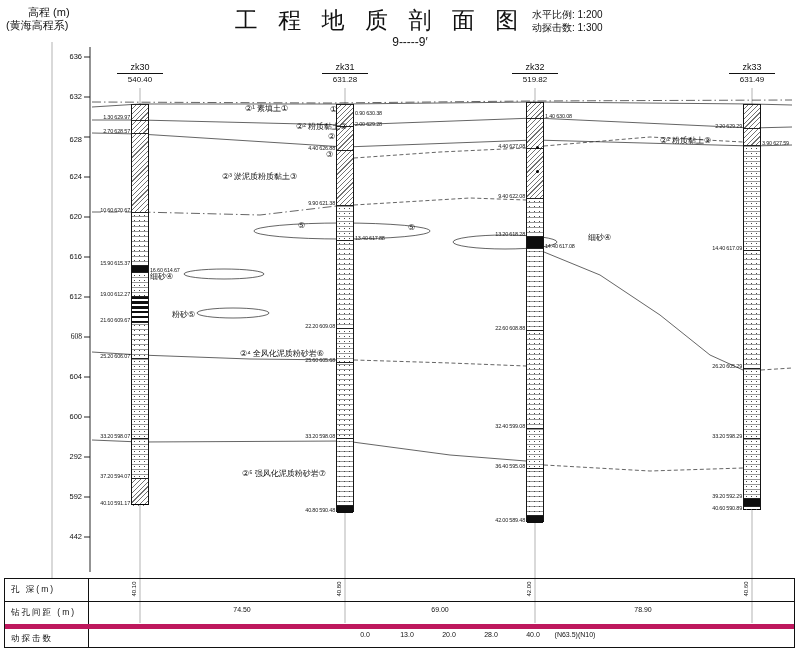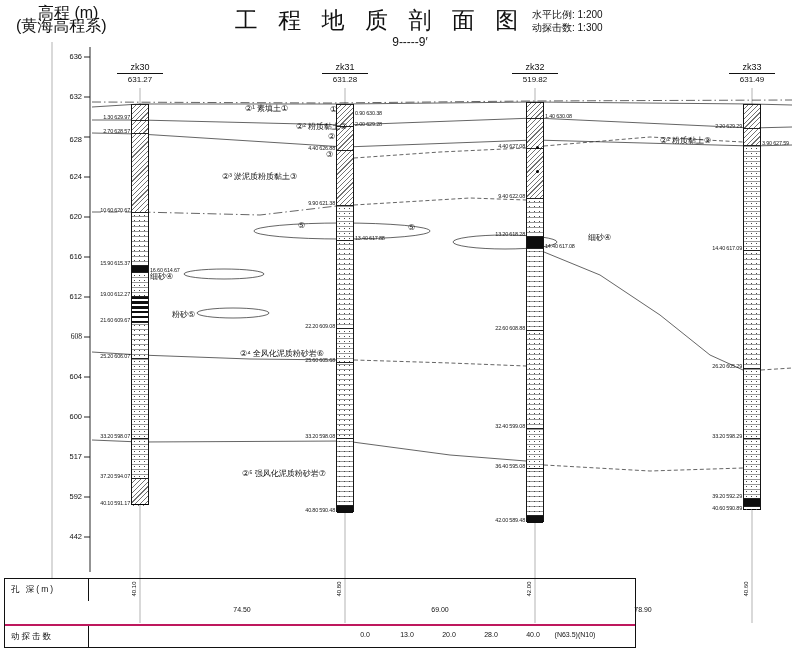--- a/index.html
+++ b/index.html
@@ -1,19 +1,19 @@
 <!DOCTYPE html>
 <html><head>
 <meta charset="utf-8">
 <style>
   html,body{margin:0;padding:0}
   body{width:800px;height:653px;position:relative;background:#fff;overflow:hidden;
        font-family:"Liberation Sans","DejaVu Sans",sans-serif;color:#111}
   #drawing{position:absolute;inset:0}
-  .elev-hd{position:absolute;left:16px;top:6px;font-size:16px;line-height:13px;white-space:nowrap}
+  .elev-hd{position:absolute;left:6px;top:6px;font-size:11px;line-height:13px;white-space:nowrap}
   .elev-hd div:first-child{padding-left:22px}
   .title{position:absolute;left:210px;top:5px;width:340px;text-align:center;font-size:23px;
          letter-spacing:7px;font-weight:500;white-space:nowrap}
   .section-id{position:absolute;left:330px;top:35px;width:160px;text-align:center;font-size:12px}
   .scales{position:absolute;left:532px;top:8px;font-size:10px;line-height:13px}
   .axlabel{position:absolute;font-size:7.5px;text-align:right;width:26px;line-height:8px}
   .bh{position:absolute;width:46px;text-align:center;background:#fff}
   .bh-id{font-size:9px;border-bottom:1px solid #111;padding-bottom:1px;line-height:10px}
   .bh-elev{font-size:8px;padding-top:1px;line-height:9px}
   .bh-col{position:absolute;border-left:1px solid #151515;border-right:1px solid #151515;
@@ -24,25 +24,25 @@
       radial-gradient(circle,#444 .5px,transparent .8px),
       repeating-linear-gradient(0deg,transparent 0 4.4px,rgba(0,0,0,.4) 4.4px 5px);
       background-size:5px 5px,auto}
   .p-k{background:#0e0e0e}
   .p-k2{background:repeating-linear-gradient(0deg,#0e0e0e 0 2.4px,#fff 2.4px 4.8px)}
   .anno{position:absolute;font-size:5.5px;line-height:6px;white-space:nowrap;color:#222;
         letter-spacing:-.2px}
   .anno.l{text-align:right}
   .slabel{position:absolute;font-size:8px;white-space:nowrap;color:#111}
   .wdot{position:absolute;width:3px;height:3px;background:#000;border-radius:50%}
-  .tbl{position:absolute;left:4px;top:578px;width:632px;height:70px;border:1px solid #111;box-sizing:border-box}
+  .tbl{position:absolute;left:4px;top:578px;width:791px;height:70px;border:1px solid #111;box-sizing:border-box}
   .tbl-row{position:absolute;left:0;right:0;box-sizing:border-box}
   .tbl-row.r1{top:0;height:22px}
   .tbl-row.r2{top:22px;height:23px;border-top:1px solid #111}
-  .tbl-row.r3{top:45px;height:24px;border-top:2px solid #be185d}
+  .tbl-row.r3{top:45px;height:24px;border-top:5px solid #be185d}
   .tbl-label{position:absolute;left:0;top:0;bottom:0;width:84px;border-right:1px solid #111;
              font-size:8.5px;display:flex;align-items:center;padding-left:6px;letter-spacing:2px;
              box-sizing:border-box}
   .depthv{position:absolute;font-size:6px;width:22px;height:10px;text-align:center;
           transform:rotate(-90deg);line-height:10px}
   .spanv{position:absolute;font-size:7px;width:40px;text-align:center}
   .legv{position:absolute;font-size:7px;text-align:center}
   svg{position:absolute;left:0;top:0}
   .ln{fill:none;stroke:#222;stroke-width:.7}
   .ln.dash{stroke-dasharray:4 2.5}
@@ -105,41 +105,44 @@
 
   <div class="scales">
     <div>水平比例: 1:200</div>
     <div>动探击数: 1:300</div>
   </div>
 
   <div class="tbl">
     <div class="tbl-row r1" id="row-depth">
       <div class="tbl-label">孔 深(m)</div>
     </div>
+    <div class="tbl-row r2" id="row-spacing">
+      <div class="tbl-label">钻孔间距 (m)</div>
+    </div>
     <div class="tbl-row r3" id="row-blowcount">
       <div class="tbl-label">动探击数</div>
     </div>
   </div>
 
 <div class="axlabel" style="left: 56px; top: 53px;">636</div>
     <div class="axlabel" style="left: 56px; top: 93px;">632</div>
     <div class="axlabel" style="left: 56px; top: 136px;">628</div>
     <div class="axlabel" style="left: 56px; top: 173px;">624</div>
     <div class="axlabel" style="left: 56px; top: 213px;">620</div>
     <div class="axlabel" style="left: 56px; top: 253px;">616</div>
     <div class="axlabel" style="left: 56px; top: 293px;">612</div>
     <div class="axlabel" style="left: 56px; top: 333px; font-family: Liberation Serif, serif;">608</div>
     <div class="axlabel" style="left: 56px; top: 373px;">604</div>
     <div class="axlabel" style="left: 56px; top: 413px;">600</div>
-    <div class="axlabel" style="left: 56px; top: 453px;">517</div>
+    <div class="axlabel" style="left: 56px; top: 453px;">292</div>
     <div class="axlabel" style="left: 56px; top: 493px;">592</div>
     <div class="axlabel" style="left: 56px; top: 533px;">442</div>
     <div class="bh" style="left: 117px; top: 62px;">
       <div class="bh-id">zk30</div>
-      <div class="bh-elev">631.27</div>
+      <div class="bh-elev">540.40</div>
     </div>
     <div class="bh-col" style="left: 131px; top: 104px; width: 18px; height: 401px;">
       <div class="seg p-d" style="top: 0px; height: 16px;"></div>
       <div class="seg p-d" style="top: 16px; height: 13px;"></div>
       <div class="seg p-d" style="top: 29px; height: 79px;"></div>
       <div class="seg p-s" style="top: 108px; height: 53px;"></div>
       <div class="seg p-k" style="top: 161px; height: 7px;"></div>
       <div class="seg p-s" style="top: 168px; height: 24px;"></div>
       <div class="seg p-k2" style="top: 192px; height: 26px;"></div>
       <div class="seg p-s" style="top: 218px; height: 36px;"></div>

